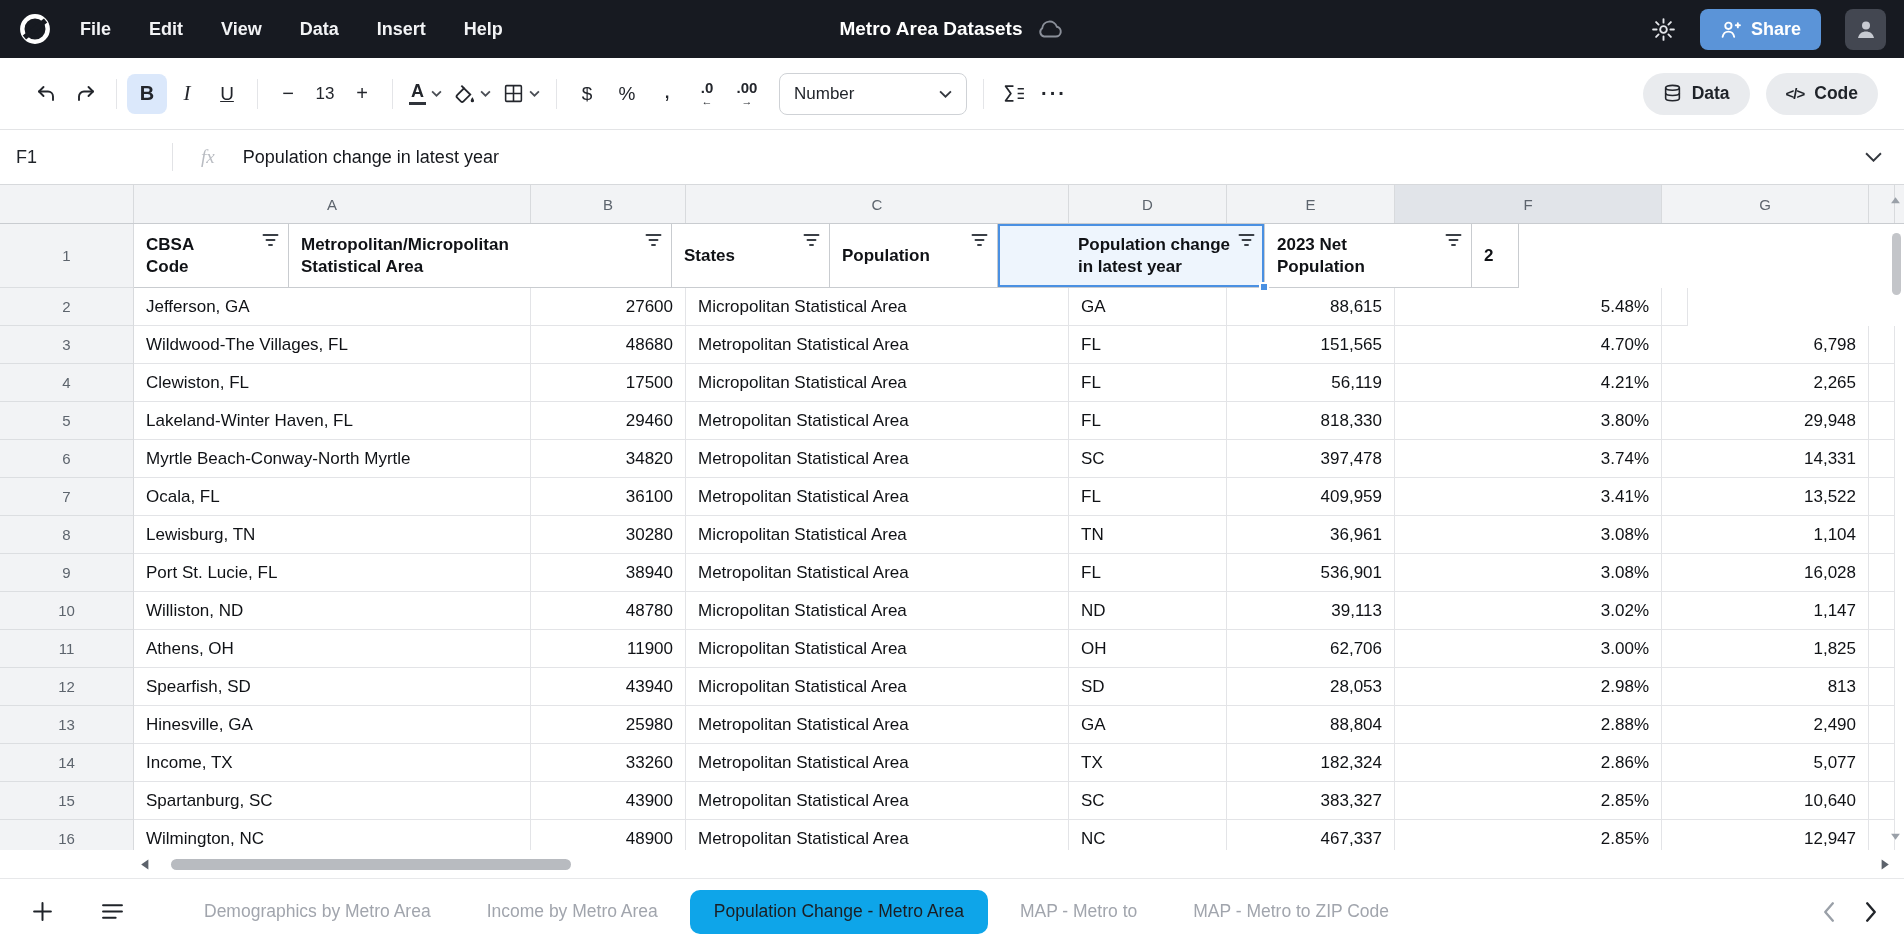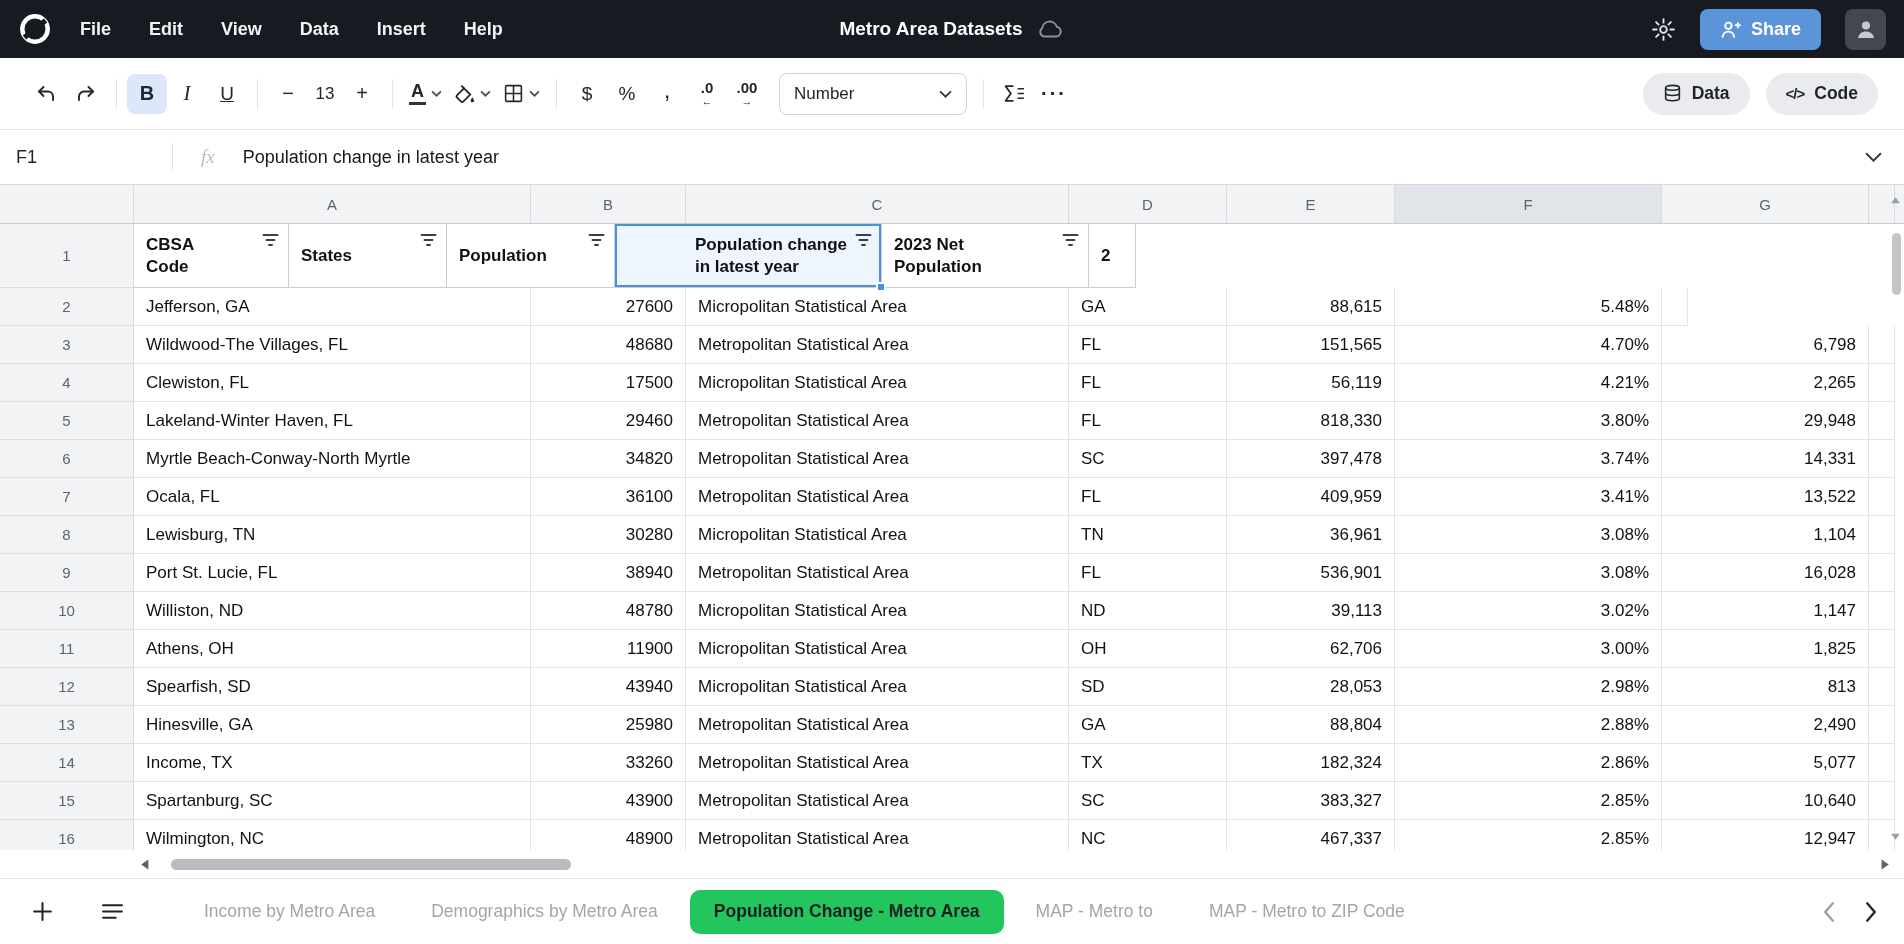--- a/index.html
+++ b/index.html
@@ -72,21 +72,21 @@
   .hscroll { height:28px; display:flex; align-items:center; padding:0 14px 0 140px; background:#fff; }
   .hs-track { flex:1; height:11px; margin:0 10px; position:relative; }
   .hs-thumb { position:absolute; left:12px; top:0; width:400px; height:11px; background:#b8bbc0; border-radius:6px; }
 
   
   .tabbar { height:66px; border-top:1px solid #e7e8ea; display:flex; align-items:center; padding:0 20px; background:#fff; }
   .tab-plus, .tab-list { width:44px; height:44px; display:flex; align-items:center; justify-content:center; border-radius:8px; }
   .tab-list { margin-left:26px; }
   .tabs { display:flex; align-items:center; gap:8px; margin-left:46px; flex:1; overflow:hidden; position:relative; height:100%; }
   .tab { padding:0 24px; height:44px; display:flex; align-items:center; font-size:17.5px; color:#a1a5ad; white-space:nowrap; border-radius:10px; flex:none; }
-  .tab.active { background:#22c55e; color:#1b1e23; font-weight:700; }
+  .tab.active { background:#0ea5e9; color:#1b1e23; font-weight:400; }
   .tab-fade { position:absolute; right:0; top:0; bottom:0; width:130px; background:linear-gradient(to right, rgba(255,255,255,0), #fff 80%); pointer-events:none; }
   .tab-nav { display:flex; align-items:center; gap:30px; margin-left:14px; margin-right:6px; }
 </style>
 </head>
 <body>
 
 <header class="topbar">
   <div class="logo">
     <svg width="36" height="36" viewBox="0 0 34 34">
         <circle cx="17" cy="17" r="12" fill="none" stroke="#fff" stroke-width="4.2"></circle>
@@ -279,20 +279,24 @@
       <div class="g-letter g-letter-sel" style="width: 267px;">F</div>
       <div class="g-letter" style="width: 207px;">G</div>
       <div class="g-letter" style="width: 26px;"></div>
     </div>
     <div class="g-row g-hrow">
       <div class="g-rownum">1</div>
       <div class="g-cell g-hcell" style="width: 155px;"><span class="g-htext">CBSA
 Code</span><svg class="filter-svg" width="17" height="14" viewBox="0 0 17 14">
           <path d="M1.5 2h14M4.5 7h8M7 12h3" stroke="#3a3f46" stroke-width="1.9" stroke-linecap="round" fill="none"></path>
         </svg></div>
+      <div class="g-cell g-hcell" style="width: 383px;"><span class="g-htext">Metropolitan/Micropolitan
+Statistical Area</span><svg class="filter-svg" width="17" height="14" viewBox="0 0 17 14">
+          <path d="M1.5 2h14M4.5 7h8M7 12h3" stroke="#3a3f46" stroke-width="1.9" stroke-linecap="round" fill="none"></path>
+        </svg></div>
       <div class="g-cell g-hcell" style="width: 158px; text-align: center;"><span class="g-htext">States</span><svg class="filter-svg" width="17" height="14" viewBox="0 0 17 14">
           <path d="M1.5 2h14M4.5 7h8M7 12h3" stroke="#3a3f46" stroke-width="1.9" stroke-linecap="round" fill="none"></path>
         </svg></div>
       <div class="g-cell g-hcell" style="width: 168px;"><span class="g-htext">Population</span><svg class="filter-svg" width="17" height="14" viewBox="0 0 17 14">
           <path d="M1.5 2h14M4.5 7h8M7 12h3" stroke="#3a3f46" stroke-width="1.9" stroke-linecap="round" fill="none"></path>
         </svg></div>
       <div class="g-cell g-hcell g-cell-selected" style="width: 267px;"><span class="g-htext">Population change
 in latest year</span><svg class="filter-svg" width="17" height="14" viewBox="0 0 17 14">
           <path d="M1.5 2h14M4.5 7h8M7 12h3" stroke="#3a3f46" stroke-width="1.9" stroke-linecap="round" fill="none"></path>
         </svg><div class="sel-handle"></div></div>
@@ -500,22 +504,22 @@
     <svg width="21" height="21" viewBox="0 0 20 20">
         <path d="M10 2v16M2 10h16" stroke="#1f2329" stroke-width="1.9" stroke-linecap="round" fill="none"></path>
       </svg>
   </div>
   <div class="tab-list">
     <svg width="21" height="17" viewBox="0 0 20 16">
         <path d="M1 2h18M1 8h18M1 14h12" stroke="#1f2329" stroke-width="1.9" stroke-linecap="round" fill="none"></path>
       </svg>
   </div>
   <div class="tabs" id="tabs">
-    <div class="tab">Income by Metro Area</div>
-      <div class="tab">Demographics by Metro Area</div>
+    <div class="tab">Demographics by Metro Area</div>
+      <div class="tab">Income by Metro Area</div>
       <div class="tab active">Population Change - Metro Area</div>
       <div class="tab">MAP - Metro to</div>
       <div class="tab">MAP - Metro to ZIP Code</div>
       <div class="tab-fade"></div>
   </div>
   <div class="tab-nav">
     <span style="display:flex">
       <svg width="13" height="22" viewBox="0 0 12 20">
           <path d="M10 2L3 10l7 8" stroke="#9aa0a8" stroke-width="2.2" fill="none" stroke-linecap="round" stroke-linejoin="round"></path>
         </svg>

